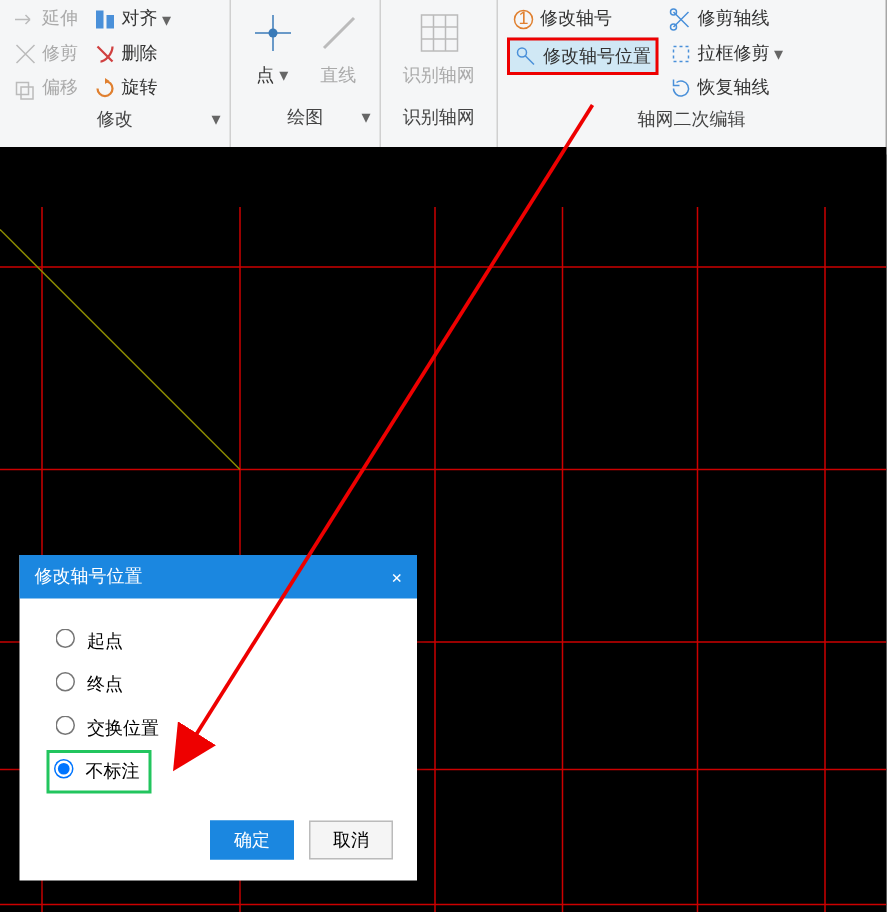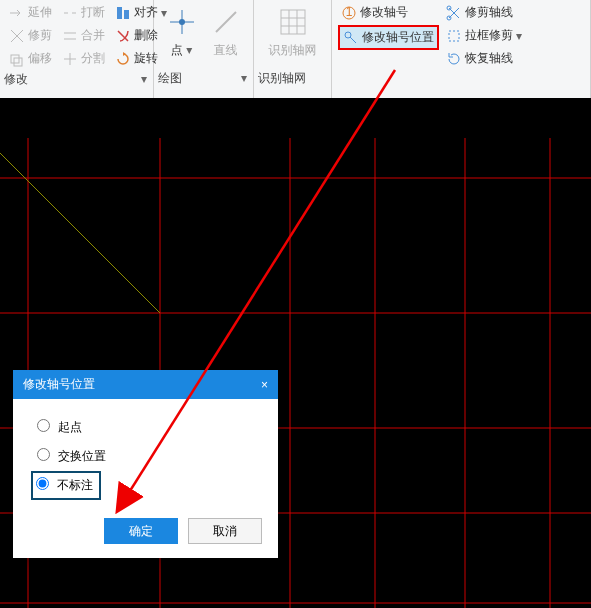--- a/index.html
+++ b/index.html
@@ -1,40 +1,40 @@
 <!DOCTYPE html>
 <html><head>
 <meta charset="utf-8">
 <style>
 *{box-sizing:border-box;margin:0;padding:0;font-family:"Microsoft YaHei",sans-serif;font-size:12px}
 body{width:591px;height:608px;background:#f0f0f0;position:relative;overflow:hidden}
 .ribbon{background:#f5f6f7;border-bottom:1px solid #ccc;height:103px;display:flex}
 .group{border-right:1px solid #d0d0d0;display:flex;flex-direction:column;padding:2px 4px 0}
 .group-body{flex:1;display:flex;align-items:flex-start}
-.group-title{text-align:left;color:#444;padding:2px 0 15px;position:relative}
+.group-title{text-align:center;color:#444;padding:2px 0 15px;position:relative}
 .group-title .dd{position:absolute;right:2px;top:3px;color:#666}
 .col{display:flex;flex-direction:column;gap:2px;margin:0 2px}
 .btn{display:flex;align-items:center;gap:3px;padding:2px 3px;color:#333;white-space:nowrap}
 .btn.disabled{color:#aaa}
 .big{flex-direction:column;align-items:center;padding:4px 6px;gap:2px}
 .big .lbl{margin-top:2px}
 .ic{width:16px;height:16px;display:inline-flex;align-items:center;justify-content:center}
 .ic svg{width:16px;height:16px}
 .ic-big{width:32px;height:32px}
 .ic-big svg{width:32px;height:32px}
 .highlight{border:2px solid #e00;background:#d0e8f5}
 .canvas{position:absolute;top:98px;left:0;right:0;bottom:0;background:#000}
 .dialog{position:absolute;left:13px;top:370px;width:265px;background:#fff;box-shadow:0 3px 12px rgba(0,0,0,.3)}
 .dlg-title{background:#1b87e0;color:#fff;padding:6px 10px;display:flex;justify-content:space-between;align-items:center}
 .dlg-body{padding:14px 22px 8px}
 .radio-row{display:flex;align-items:flex-start;gap:8px;padding:6px 2px}
 .radio-row input{width:13px;height:13px}
-.hl-box{border:2px solid #0c4a6e;display:inline-flex;padding:1px 4px 1px 1px;margin-left:-4px}
+.hl-box{border:2px solid #22c55e;display:inline-flex;padding:1px 4px 1px 1px;margin-left:-4px}
 .dlg-btns{display:flex;justify-content:flex-end;gap:10px;padding:10px 16px 14px}
-.dlg-btns button{width:74px;height:26px;border:1px solid #bbb;background:#f5f5f5}
+.dlg-btns button{width:56px;height:26px;border:1px solid #bbb;background:#f5f5f5}
 .dlg-btns .primary{background:#1b87e0;color:#fff;border-color:#1b87e0}
 .arrow-svg{position:absolute;top:0;left:0;pointer-events:none}
 </style>
 </head>
 <body>
 
 <div class="ribbon">
 
   <div class="group" style="width:154px">
     <div class="group-body">
@@ -56,46 +56,20 @@
             <span>修剪</span>
           </div>
         <div class="btn disabled">
             <span class="ic">
               <svg>
                 <rect x="2" y="4" width="8" height="8" fill="none" stroke="#bbb"></rect>
                 <rect x="5" y="7" width="8" height="8" fill="none" stroke="#bbb"></rect>
               </svg>
             </span>
             <span>偏移</span>
-          </div>
-      </div>
-      <div class="col">
-        <div class="btn disabled">
-            <span class="ic">
-              <svg>
-                <path d="M2 8h4M10 8h4" stroke="#bbb"></path>
-              </svg>
-            </span>
-            <span>打断</span>
-          </div>
-        <div class="btn disabled">
-            <span class="ic">
-              <svg>
-                <path d="M2 5h12M2 11h12" stroke="#bbb"></path>
-              </svg>
-            </span>
-            <span>合并</span>
-          </div>
-        <div class="btn disabled">
-            <span class="ic">
-              <svg>
-                <path d="M8 2v12M2 8h12" stroke="#bbb"></path>
-              </svg>
-            </span>
-            <span>分割</span>
           </div>
       </div>
       <div class="col">
         <div class="btn">
             <span class="ic">
               <svg>
                 <rect x="2" y="2" width="5" height="12" fill="#4a90d9"></rect>
                 <rect x="9" y="5" width="5" height="9" fill="#4a90d9"></rect>
               </svg>
             </span>
@@ -212,20 +186,21 @@
             <span class="ic">
               <svg>
                 <path d="M3 8a5 5 0 1 0 2-4" stroke="#4a90d9" fill="none"></path>
                 <path d="M3 2v4h4" stroke="#4a90d9" fill="none"></path>
               </svg>
             </span>
             <span>恢复轴线</span>
           </div>
       </div>
     </div>
+    <div class="group-title"><span>轴网二次编辑</span></div>
   </div>
 </div>
 
 <div class="canvas">
   <svg width="591" height="510">
     <line x1="0" y1="80" x2="591" y2="80" stroke="#c00"></line>
     <line x1="0" y1="215" x2="591" y2="215" stroke="#c00"></line>
     <line x1="0" y1="330" x2="591" y2="330" stroke="#c00"></line>
     <line x1="0" y1="415" x2="591" y2="415" stroke="#c00"></line>
     <line x1="0" y1="505" x2="591" y2="505" stroke="#c00"></line>
@@ -244,20 +219,24 @@
     <span>修改轴号位置</span>
     <span style="cursor:pointer">×</span>
   </div>
   <div class="dlg-body">
     <label class="radio-row">
         <input type="radio" name="pos" style="">
         <span>起点</span>
       </label>
     <label class="radio-row">
         <input type="radio" name="pos" style="">
+        <span>终点</span>
+      </label>
+    <label class="radio-row">
+        <input type="radio" name="pos" style="">
         <span>交换位置</span>
       </label>
     <div class="hl-box">
       <label class="radio-row" style="padding:3px 2px">
           <input type="radio" name="pos" checked="" style="">
           <span>不标注</span>
         </label>
     </div>
   </div>
   <div class="dlg-btns">

